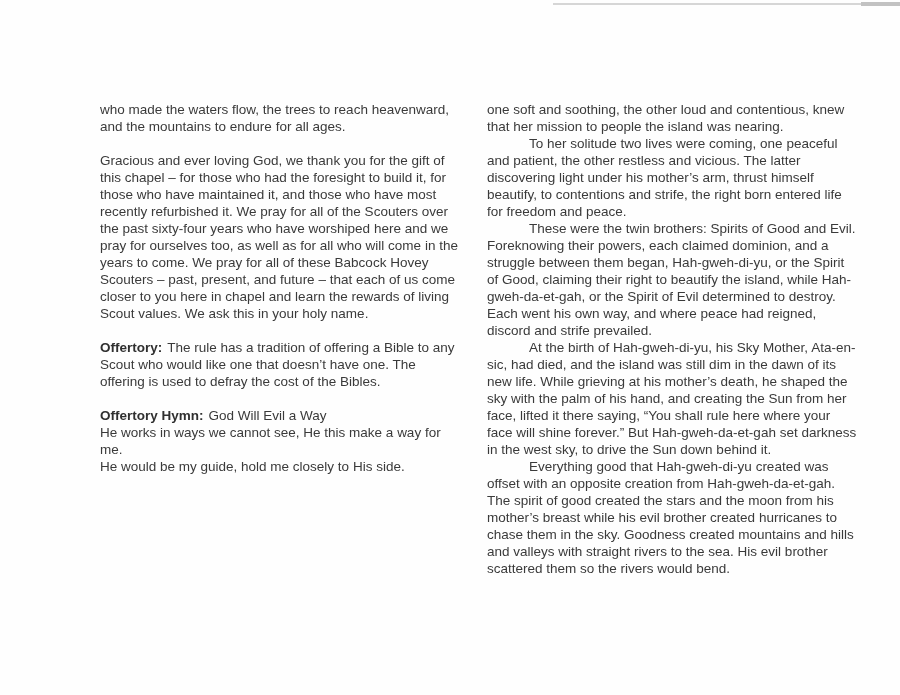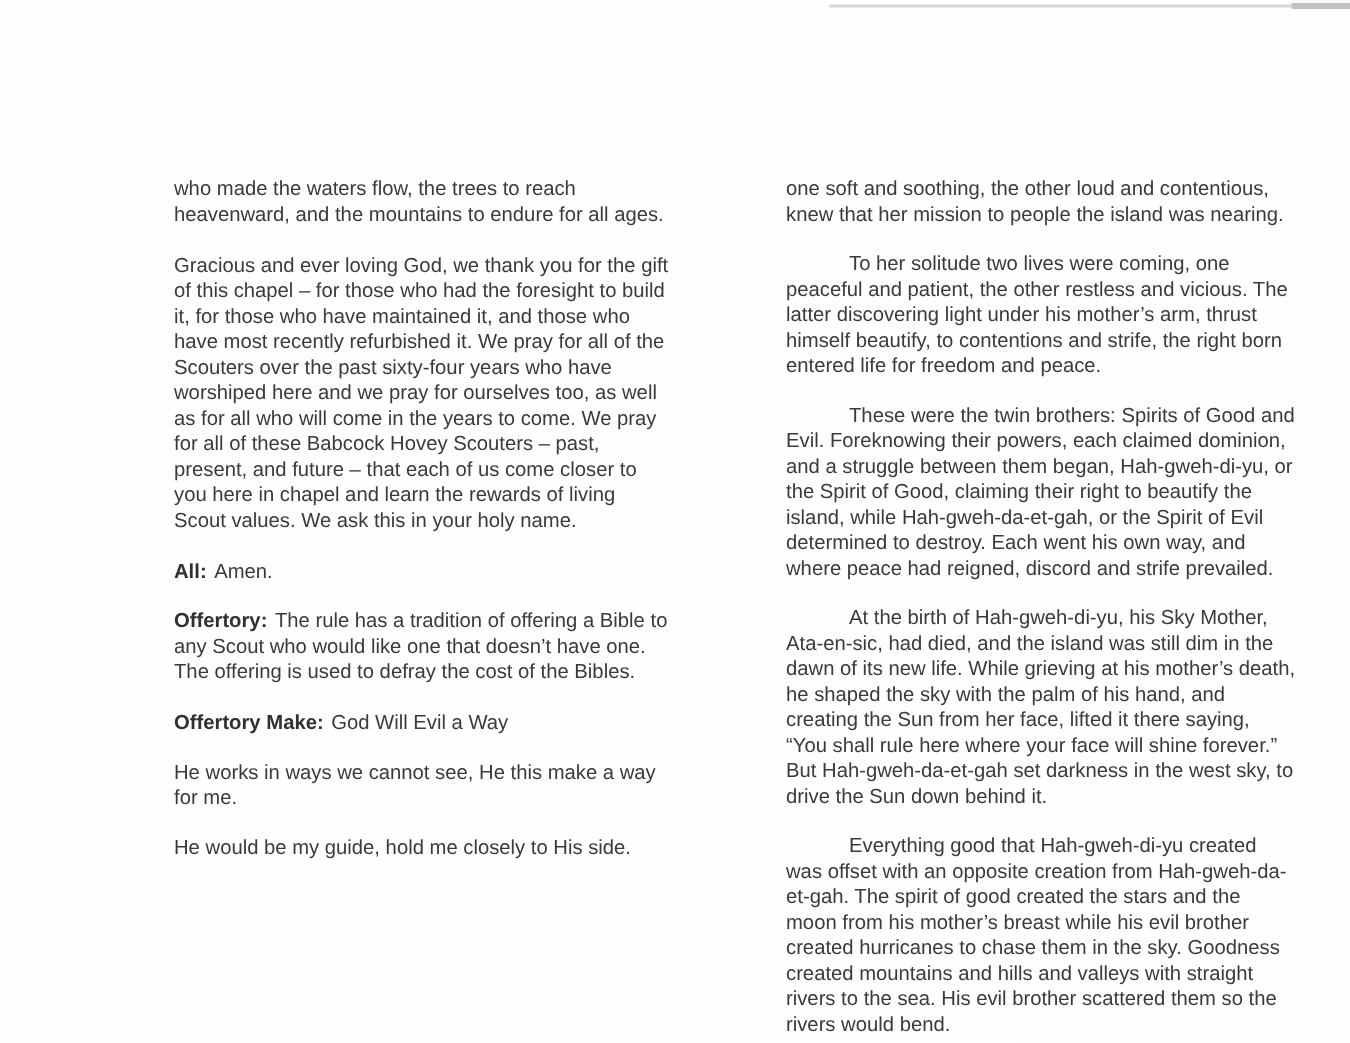--- a/index.html
+++ b/index.html
@@ -34,22 +34,22 @@
     left: 861px;
     width: 39px;
     height: 4px;
     background: #c2c2c2;
   }
   .col {
     position: absolute;
     top: 101px;
   }
   .col-left  { left: 100px; width: 363px; }
-  .col-right { left: 508px; width: 372px; }
-  p { margin: 16px; }
+  .col-right { left: 487px; width: 372px; }
+  p { margin: 0; }
   .group { margin-bottom: 17px; }
   .group.last { margin-bottom: 0; }
   .lead { font-weight: bold; margin-right: 5px; color: #303030; }
   .rp.indent { text-indent: 42px; }
   
   .col { text-rendering: optimizeLegibility; }
 </style>
 </head>
 <body>
 
@@ -58,26 +58,25 @@
   <div class="scan-line-1"></div>
   <div class="scan-line-2"></div>
 
   <div class="col col-left">
 
     <p class="group">who made the waters flow, the trees to reach heavenward, and the mountains to endure for all ages.</p>
 
     <p class="group">Gracious and ever loving God, we thank you for the gift of this chapel – for those who had the foresight to build it, for those who have maintained it, and those who have most recently refurbished it. We pray for all of the Scouters over the past sixty-four years who have worshiped here and we pray for ourselves too, as well as for all who will come in the years to come. We pray for all of these Babcock Hovey Scouters – past, present, and future – that each of us come closer to you here in chapel and learn the rewards of living Scout values. We ask this in your holy name.</p>
 
     <div class="group">
-      <p><span class="lead">All:</span><span>Amen.</span></p>
       <p><span class="lead">Offertory:</span><span>The rule has a tradition of offering a Bible to any Scout who would like one that doesn’t have one. The offering is used to defray the cost of the Bibles.</span></p>
     </div>
 
     <div class="group last">
-      <p><span class="lead">Offertory Make:</span><span>God Will Evil a Way</span></p>
+      <p><span class="lead">Offertory Hymn:</span><span>God Will Evil a Way</span></p>
       <p>He works in ways we cannot see, He this make a way for me.</p>
       <p>He would be my guide, hold me closely to His side.</p>
     </div>
 
   </div>
 
   <div class="col col-right">
     <p class="rp">one soft and soothing, the other loud and contentious, knew that her mission to people the island was nearing.</p>
     <p class="rp indent">To her solitude two lives were coming, one peaceful and patient, the other restless and vicious. The latter discovering light under his mother’s arm, thrust himself beautify, to contentions and strife, the right born entered life for freedom and peace.</p>
     <p class="rp indent">These were the twin brothers: Spirits of Good and Evil. Foreknowing their powers, each claimed dominion, and a struggle between them began, Hah-gweh-di-yu, or the Spirit of Good, claiming their right to beautify the island, while Hah-gweh-da-et-gah, or the Spirit of Evil determined to destroy. Each went his own way, and where peace had reigned, discord and strife prevailed.</p>

